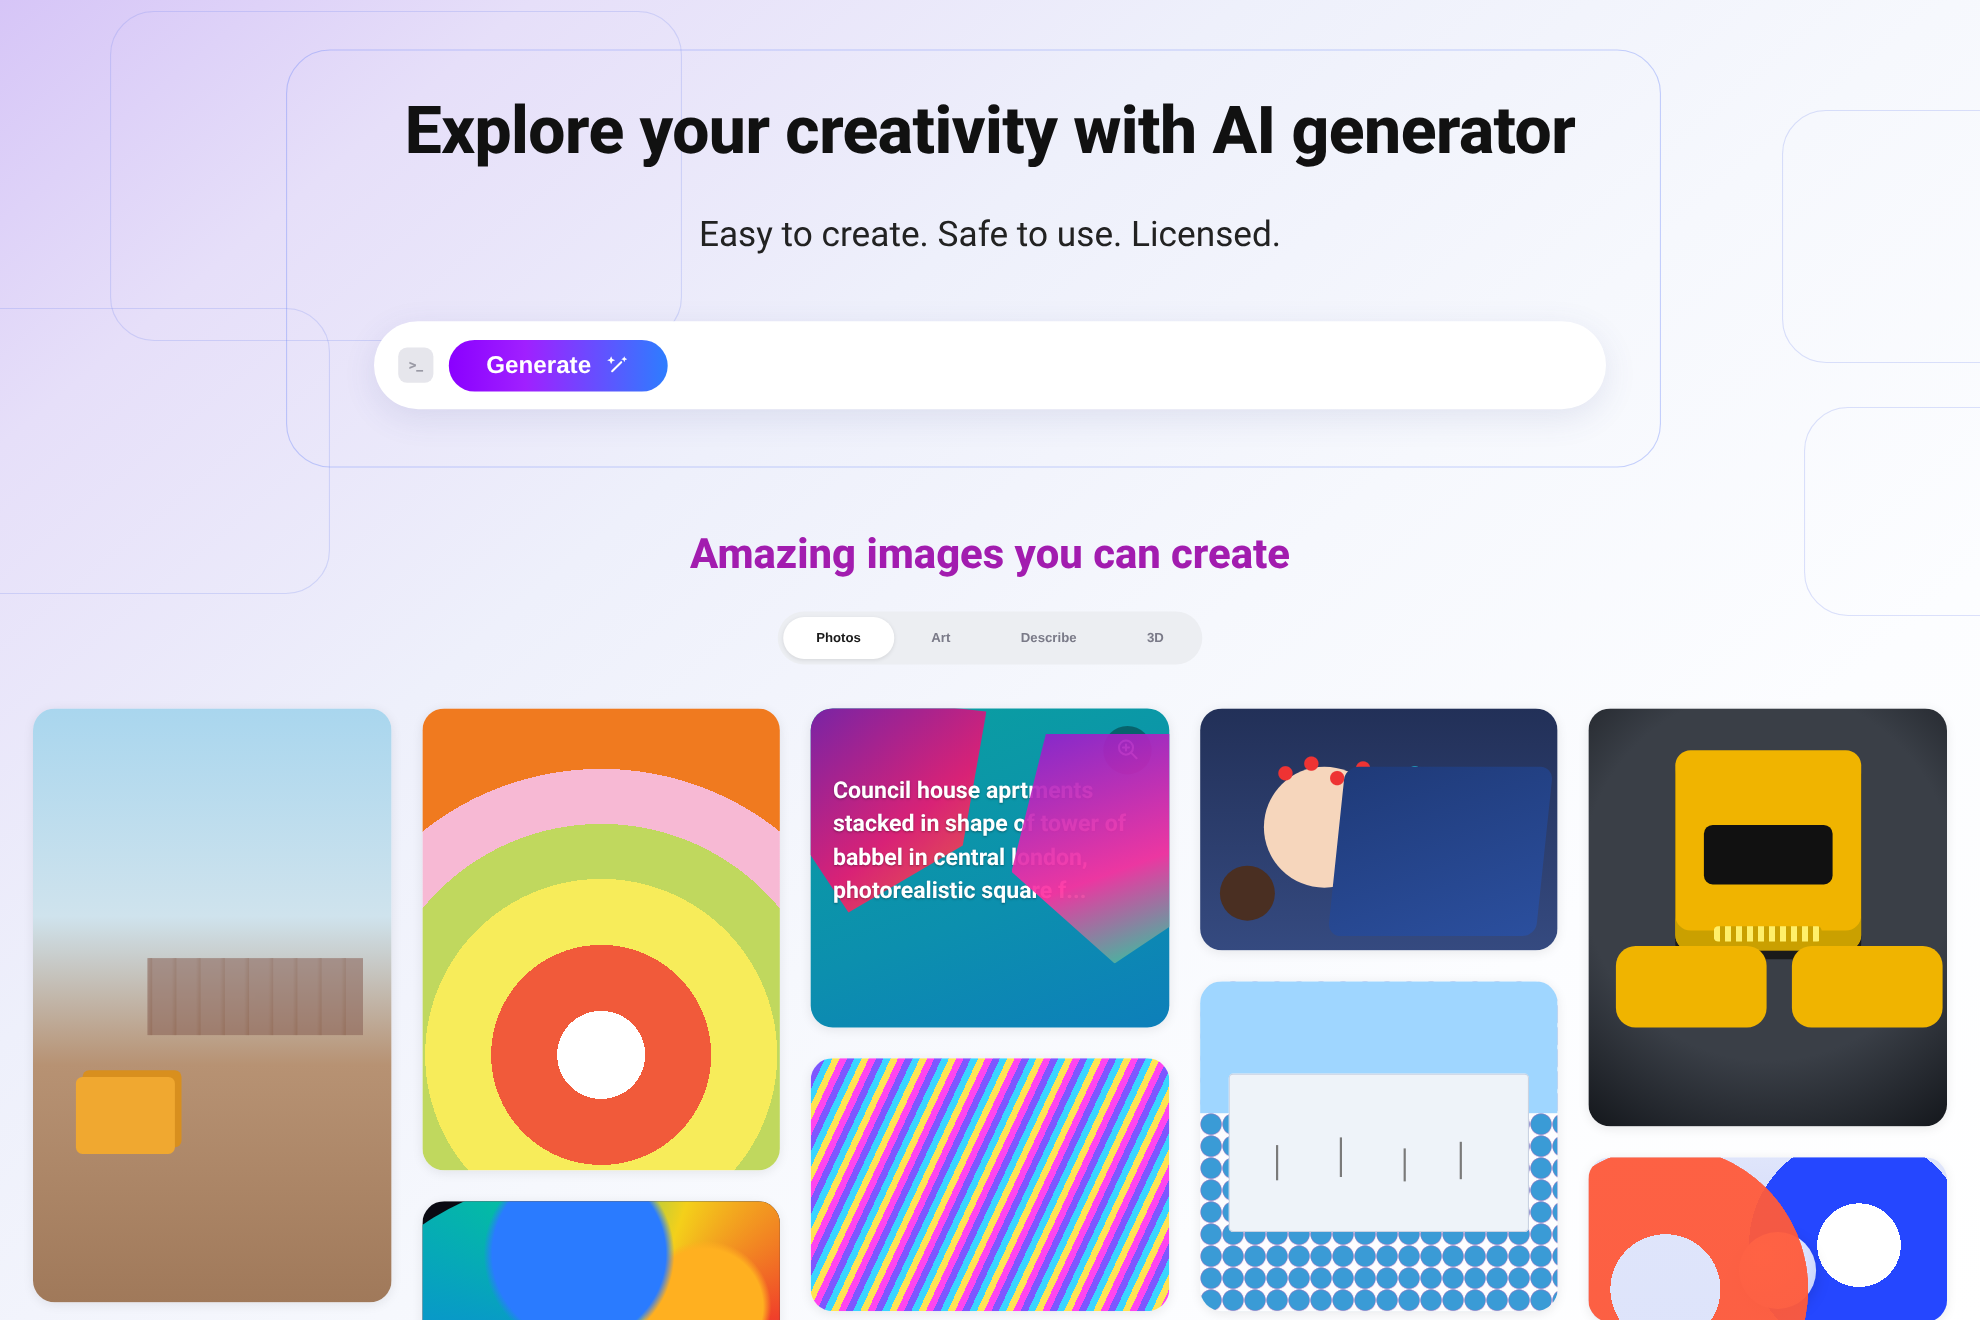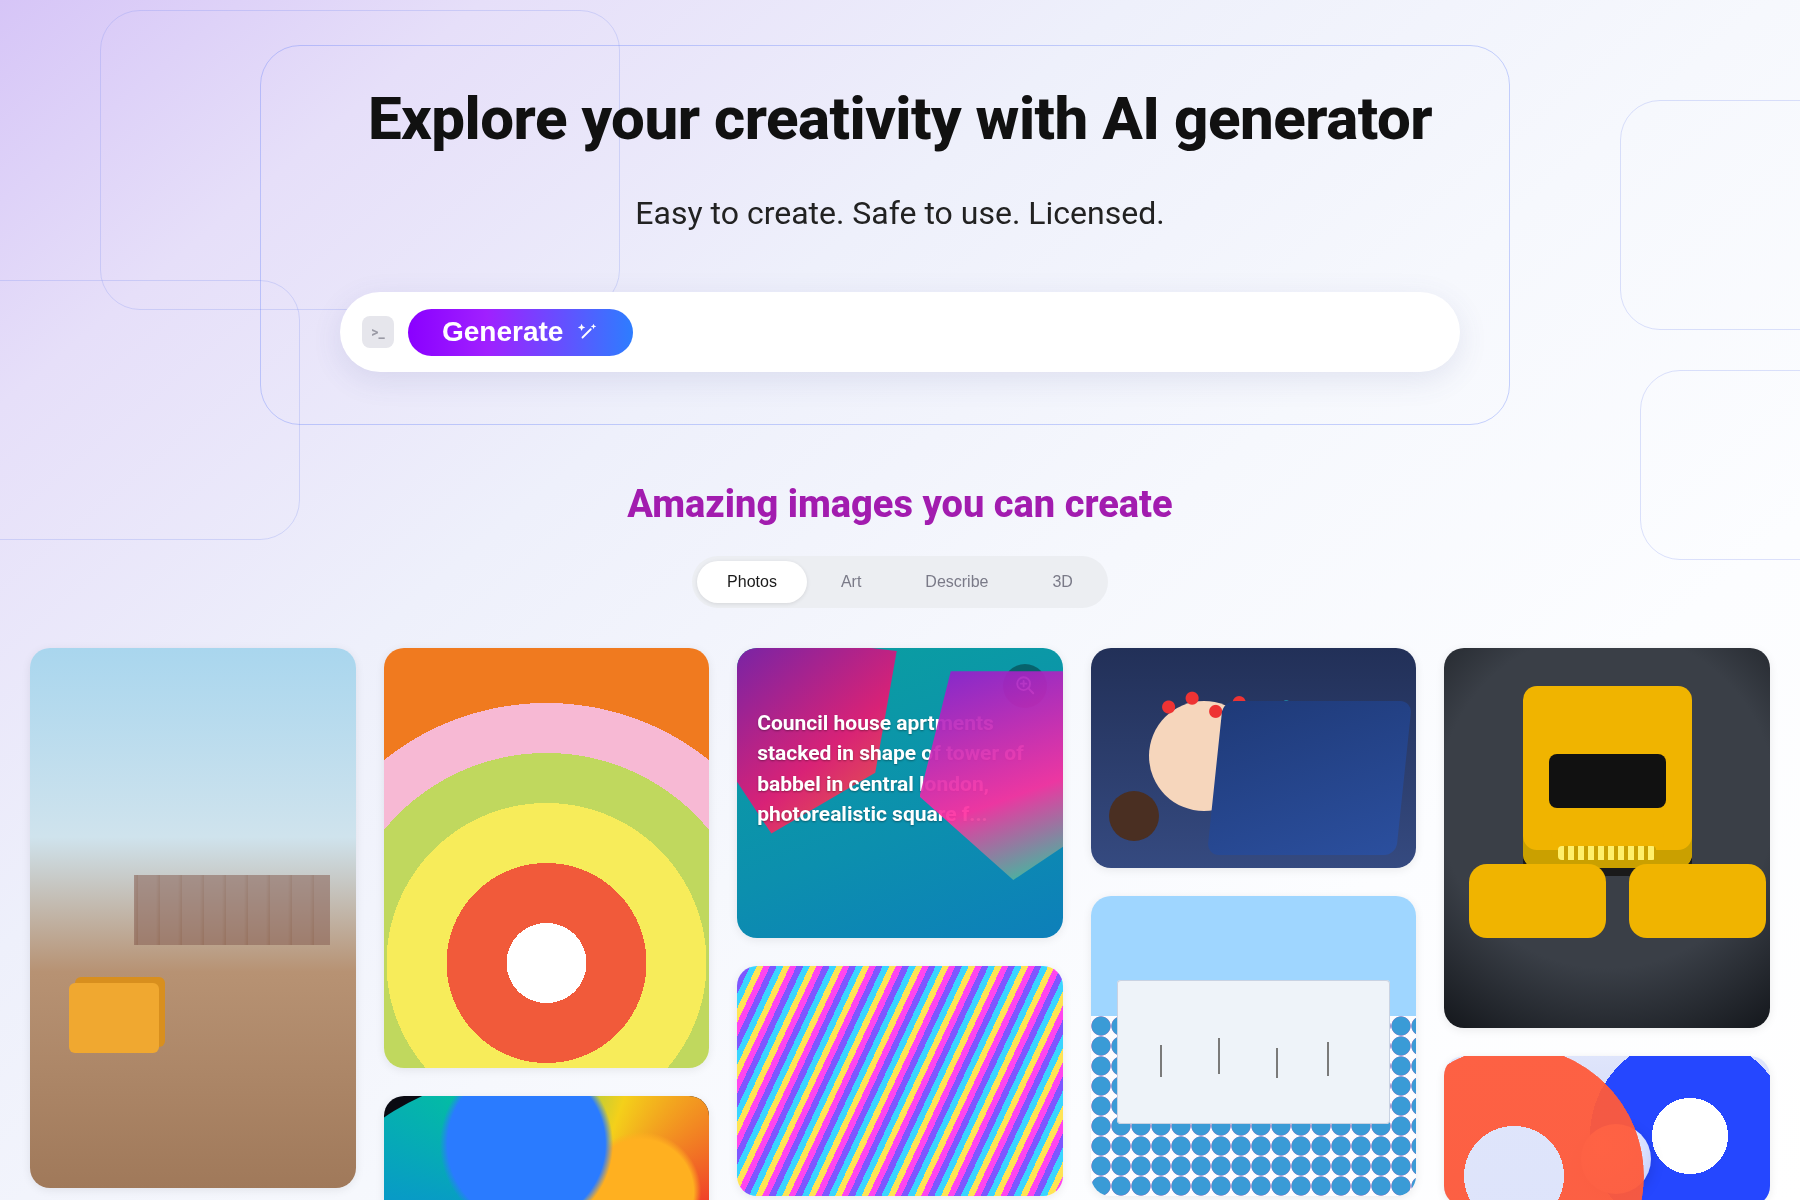--- a/index.html
+++ b/index.html
@@ -75,21 +75,21 @@
     background: transparent;
   }
   .search-input::placeholder { color: #9b9ba5; }
   .generate-btn {
     height: 47px;
     padding: 0 34px;
     border: none;
     border-radius: 36px;
     background: linear-gradient(90deg, #8a00ff 0%, #a020ff 35%, #2d7dff 100%);
     color: #fff;
-    font-size: 28px;
+    font-size: 22px;
     font-weight: 700;
     display: flex;
     align-items: center;
     gap: 14px;
     cursor: pointer;
   }
   .sparkle-icon { display:inline-flex; }
 
   .gallery-section {
     margin-top: 110px;
@@ -104,22 +104,22 @@
     display: inline-flex;
     margin-top: 30px;
     background: #eceef2;
     border-radius: 30px;
     padding: 5px;
     gap: 4px;
   }
   .tab {
     padding: 12px 30px;
     border-radius: 24px;
-    font-size: 16px;
-    font-weight: 400;
+    font-size: 12px;
+    font-weight: 700;
     color: #7a7a88;
     cursor: pointer;
     border: none;
     background: transparent;
   }
   .tab.active {
     background: #fff;
     color: #1a1a1a;
     box-shadow: 0 1px 4px rgba(0,0,0,0.1);
   }

